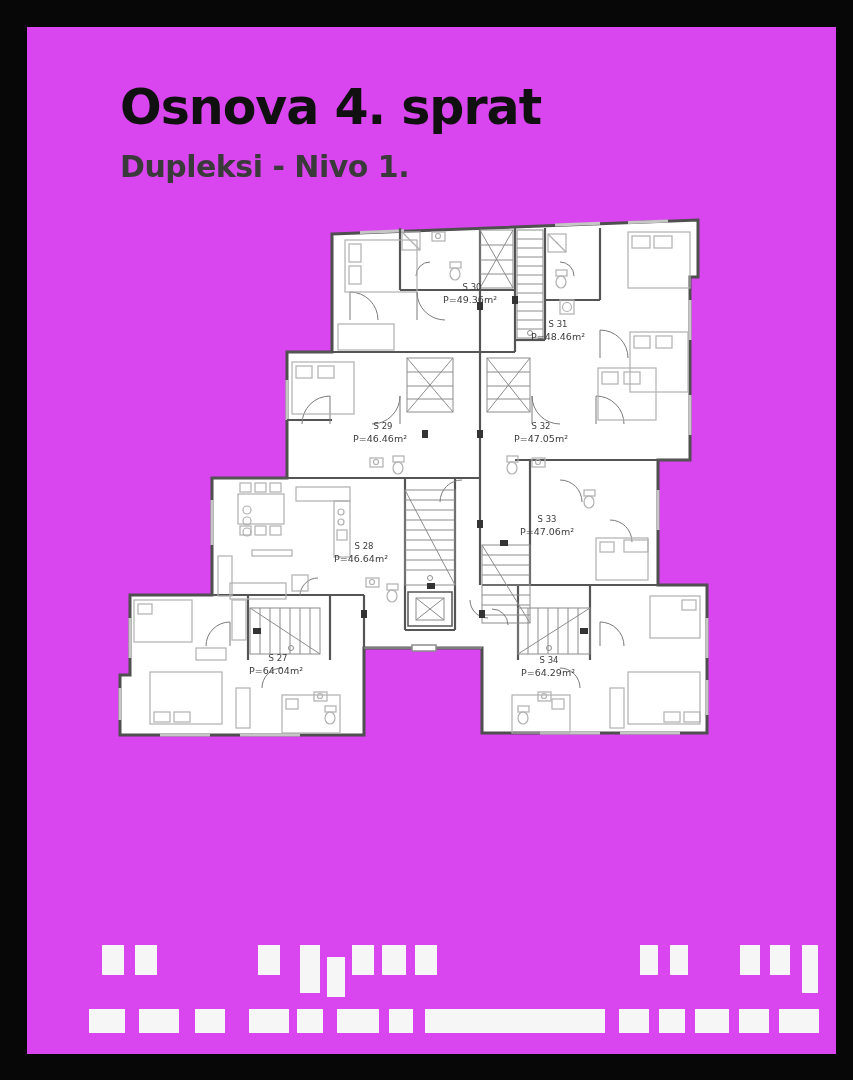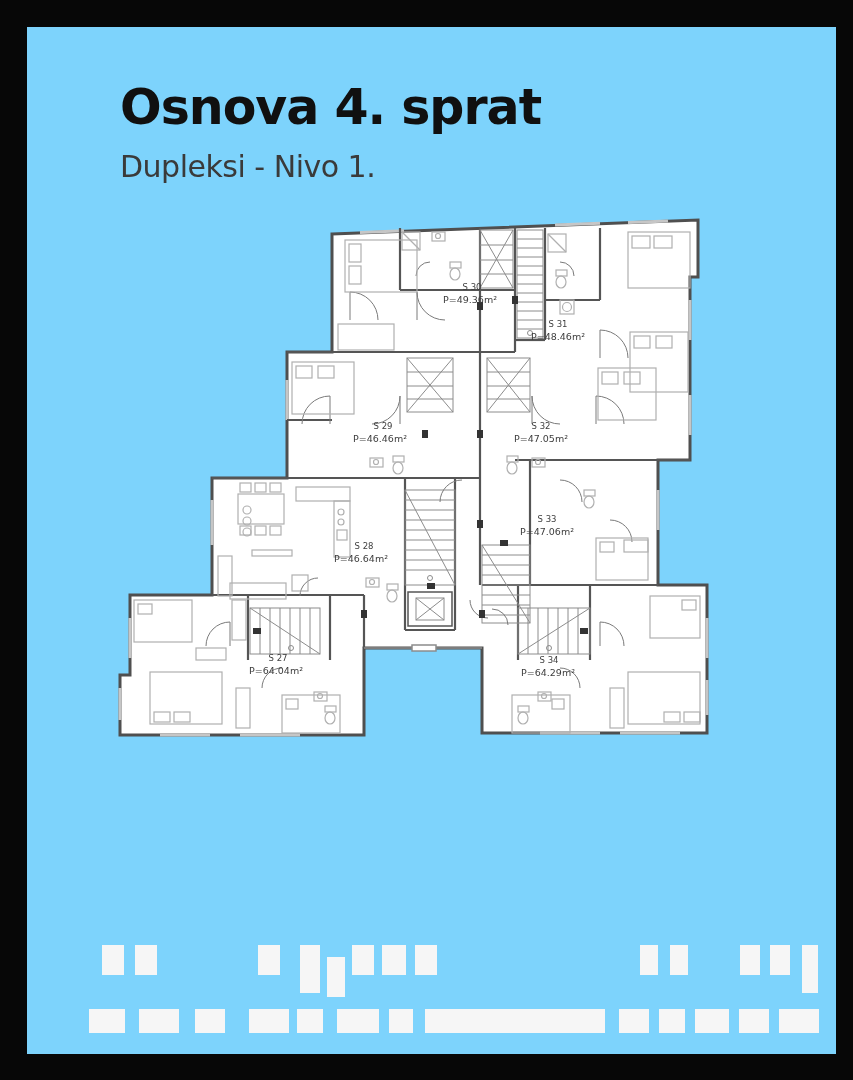--- a/index.html
+++ b/index.html
@@ -3,30 +3,30 @@
 <meta charset="utf-8">
 <style>
   html,body{margin:0;padding:0;}
   body{
     width:853px;height:1080px;position:relative;overflow:hidden;
     background:#070707;
     font-family:"DejaVu Sans","Liberation Sans",sans-serif;
   }
   .page{
     position:absolute;left:27px;top:27px;width:809px;height:1027px;
-    background:#7dd3fc;
+    background:#d946ef;
   }
   .title{
     position:absolute;left:93px;top:52px;
     font-size:49px;font-weight:bold;letter-spacing:-1px;color:#101010;
     font-family:"DejaVu Sans","Liberation Sans",sans-serif;
   }
   .subtitle{
     position:absolute;left:93px;top:122px;
-    font-size:30px;font-weight:normal;letter-spacing:-0.5px;color:#3a3a3a;
+    font-size:30px;font-weight:bold;letter-spacing:-0.5px;color:#3a3a3a;
   }
   svg.plan{position:absolute;left:0;top:0;}
   .unit-id{font-size:8.5px;fill:#3d3d3d;}
   .unit-area{font-size:9.5px;fill:#3d3d3d;}
   .wm{position:absolute;background:#f6f6f6;}
 </style>
 </head>
 <body>
 
 <div class="page">

